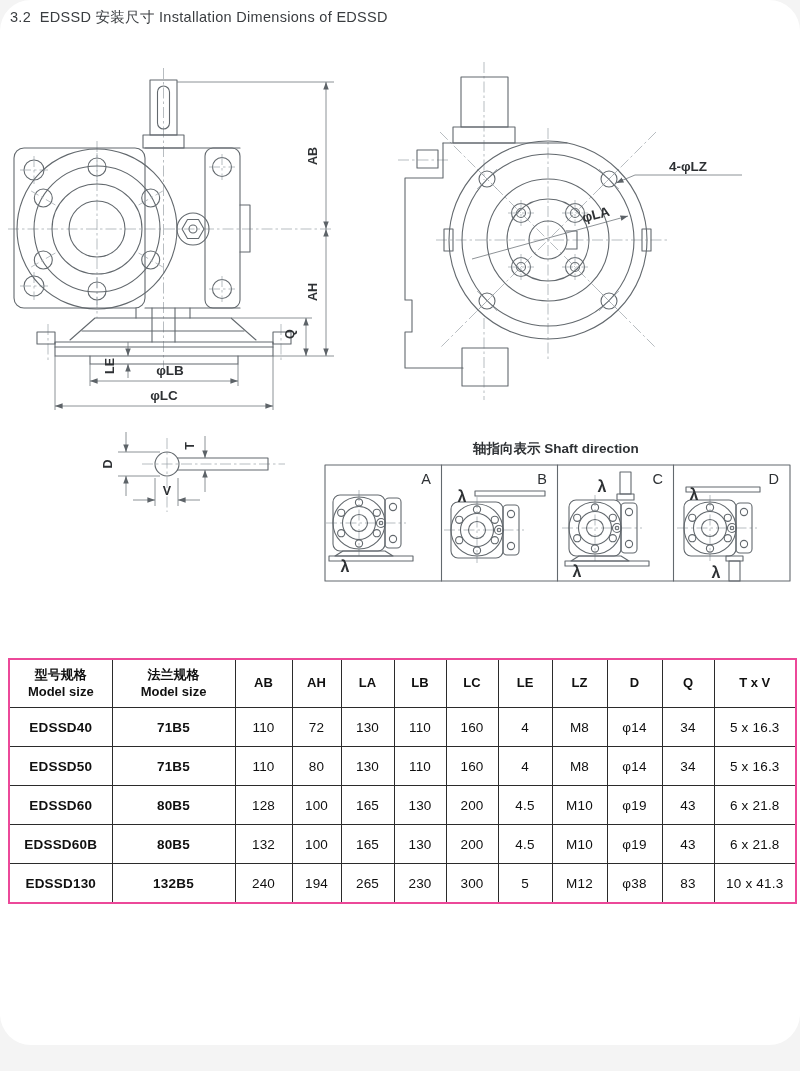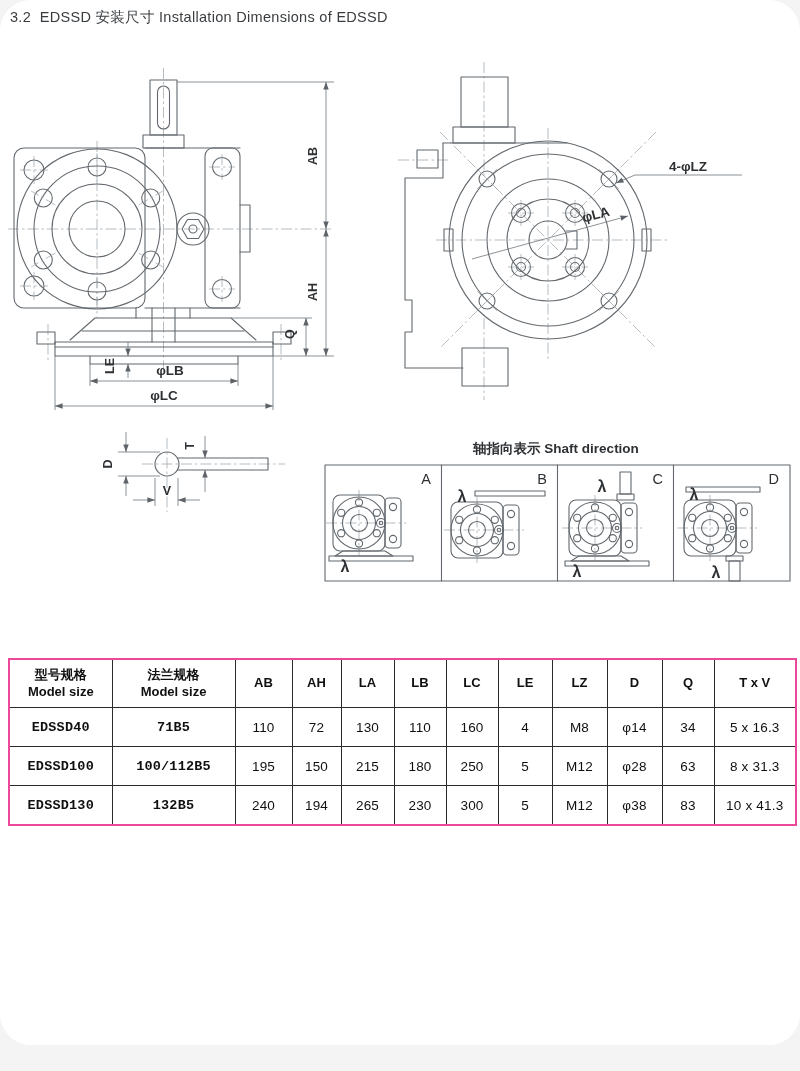--- a/index.html
+++ b/index.html
@@ -17,21 +17,21 @@
   .ltr{fill:#2e3134;font-size:14.5px;font-family:"Liberation Sans",sans-serif;}
   .lam{fill:#2e3134;font-size:16px;font-weight:bold;font-family:"Liberation Sans",sans-serif;}
 
   
   table.dims{position:absolute;left:8px;top:658px;width:787px;border-collapse:collapse;
              table-layout:fixed;border:2px solid #ec4899;}
   .dims th,.dims td{border:1px solid #2b2b2b;text-align:center;vertical-align:middle;
                     color:#101010;padding:0;overflow:hidden;}
   .dims thead th{height:47px;font-size:13px;line-height:1.3;font-weight:bold;}
   .dims tbody td{height:38px;font-size:13.5px;font-weight:normal;letter-spacing:.2px;}
-  .dims tbody td.c-model,.dims tbody td.c-flange{font-weight:bold;font-family:Liberation Mono, monospace;}
+  .dims tbody td.c-model,.dims tbody td.c-flange{font-weight:bold;}
 </style>
 </head>
 <body>
 
 <div class="page">
 
   <div class="title">3.2  EDSSD 安装尺寸 Installation Dimensions of EDSSD</div>
 
   <svg class="drawings" width="800" height="650" viewBox="0 0 800 650">
     <defs>
@@ -310,32 +310,60 @@
           <td>130</td>
           <td>110</td>
           <td>160</td>
           <td>4</td>
           <td>M8</td>
           <td>φ14</td>
           <td>34</td>
           <td>5 x 16.3</td>
         </tr>
         <tr>
-          <td class="c-model">EDSSD100</td>
-          <td class="c-flange">100/112B5</td>
-          <td>195</td>
-          <td>150</td>
-          <td>215</td>
-          <td>180</td>
-          <td>250</td>
-          <td>5</td>
-          <td>M12</td>
-          <td>φ28</td>
-          <td>63</td>
-          <td>8 x 31.3</td>
+          <td class="c-model">EDSSD50</td>
+          <td class="c-flange">71B5</td>
+          <td>110</td>
+          <td>80</td>
+          <td>130</td>
+          <td>110</td>
+          <td>160</td>
+          <td>4</td>
+          <td>M8</td>
+          <td>φ14</td>
+          <td>34</td>
+          <td>5 x 16.3</td>
+        </tr>
+        <tr>
+          <td class="c-model">EDSSD60</td>
+          <td class="c-flange">80B5</td>
+          <td>128</td>
+          <td>100</td>
+          <td>165</td>
+          <td>130</td>
+          <td>200</td>
+          <td>4.5</td>
+          <td>M10</td>
+          <td>φ19</td>
+          <td>43</td>
+          <td>6 x 21.8</td>
+        </tr>
+        <tr>
+          <td class="c-model">EDSSD60B</td>
+          <td class="c-flange">80B5</td>
+          <td>132</td>
+          <td>100</td>
+          <td>165</td>
+          <td>130</td>
+          <td>200</td>
+          <td>4.5</td>
+          <td>M10</td>
+          <td>φ19</td>
+          <td>43</td>
+          <td>6 x 21.8</td>
         </tr>
         <tr>
           <td class="c-model">EDSSD130</td>
           <td class="c-flange">132B5</td>
           <td>240</td>
           <td>194</td>
           <td>265</td>
           <td>230</td>
           <td>300</td>
           <td>5</td>

